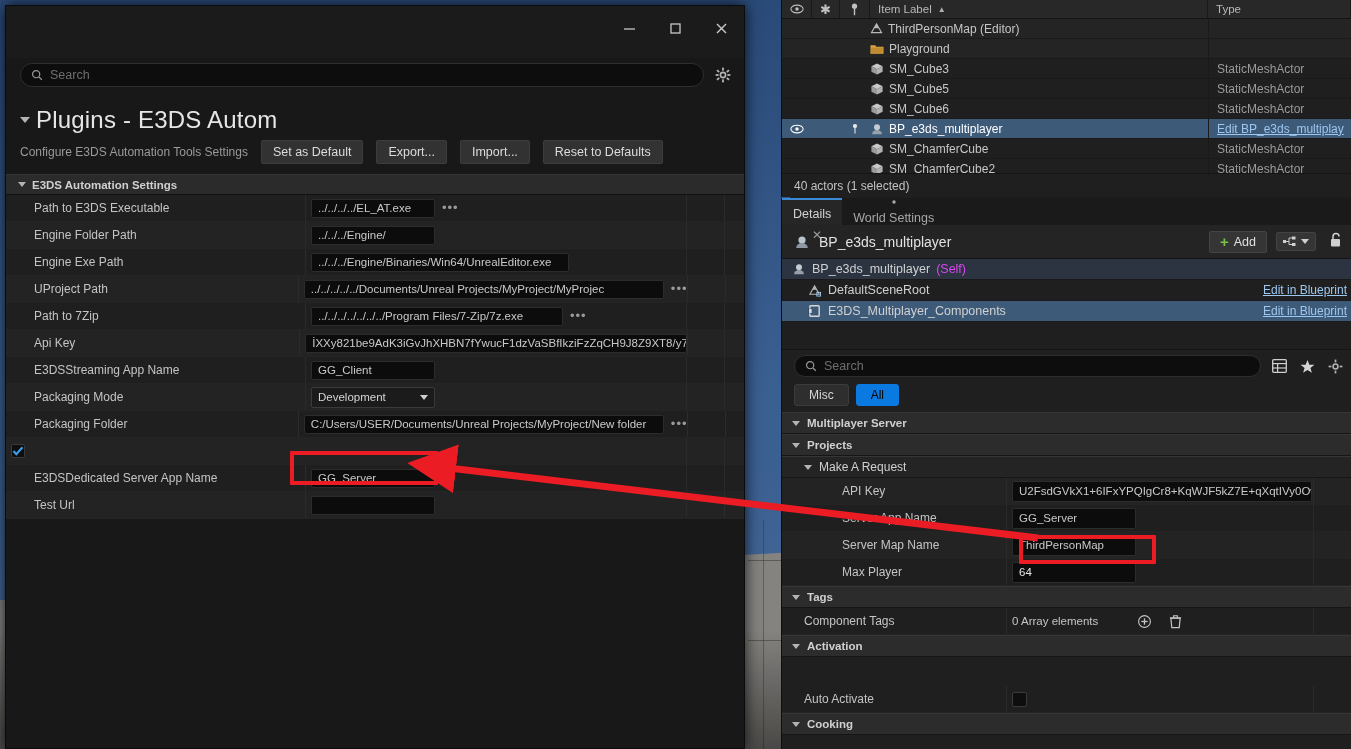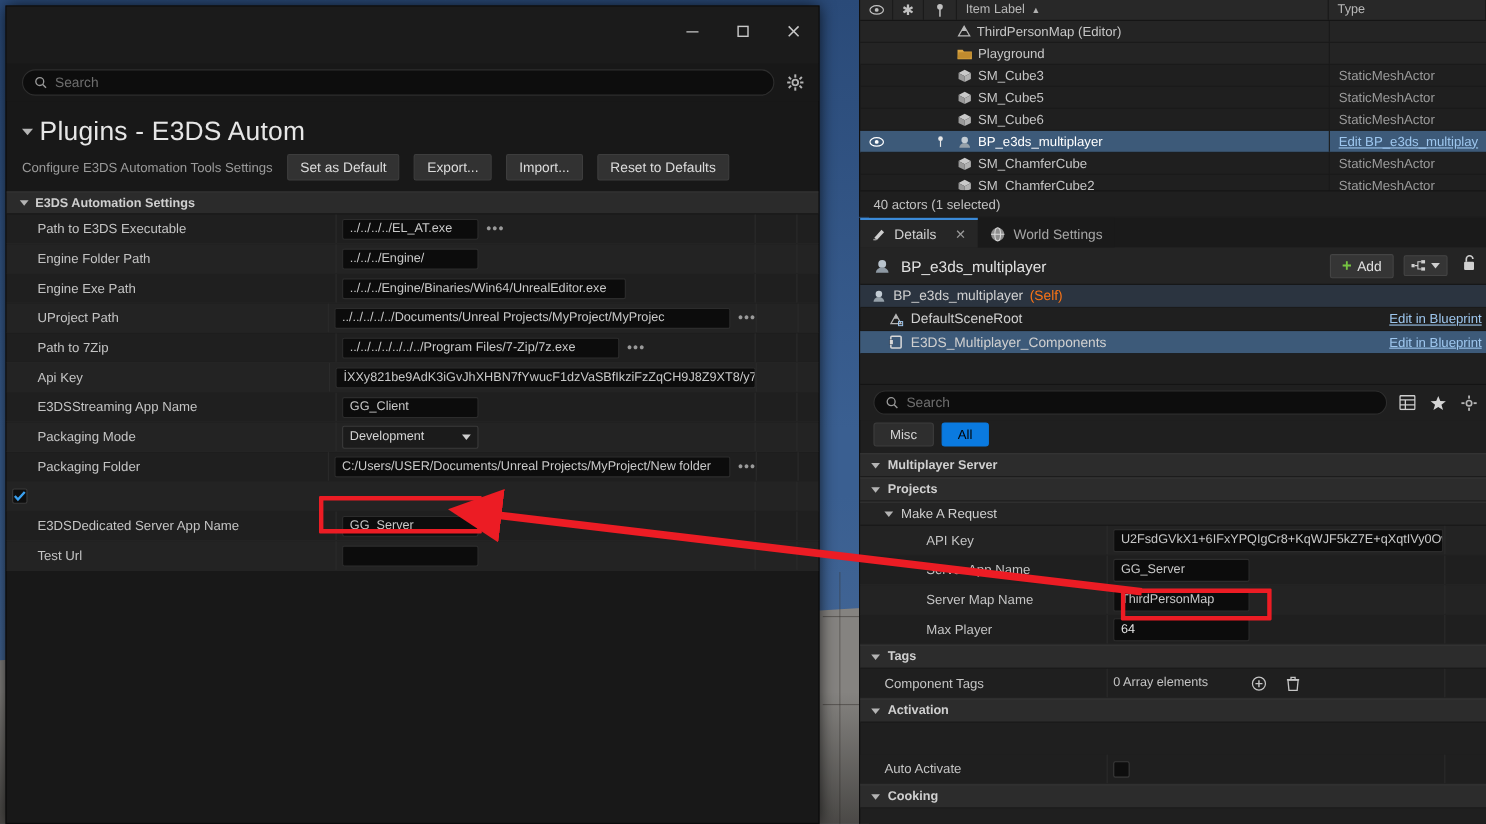--- a/index.html
+++ b/index.html
@@ -148,21 +148,21 @@
   }
 
   
   .details {
     position: absolute; left: 781px; top: 198px; width: 570px; height: 551px;
     background: #1f1f1f; border-left: 1px solid #0e0e0e;
   }
   .tabs { display: flex; height: 27px; background: #1a1a1a; }
   .tab {
     display: flex; align-items: center; gap: 7px; padding: 0 11px; font-size: 12.5px;
-    color: #d2d2d2; cursor: pointer; background: #262626; border-top: 2px solid #3b8ad8;
+    color: #d2d2d2; cursor: pointer; background: #262626; border-top: 2px solid #3b8ad8; flex-direction: column;
   }
   .tab.inactive { background: #1a1a1a; color: #a6a6a6; border-top-color: transparent; }
   .tab .x { color: #9a9a9a; font-size: 12px; margin-left: 10px; }
 
   .det-title {
     height: 34px; display: flex; align-items: center; gap: 9px; padding: 0 8px 0 12px;
     background: #242424; border-bottom: 1px solid #151515;
   }
   .det-title .nm { font-size: 14px; color: #e2e2e2; flex: 1; }
   .addbtn {
@@ -175,21 +175,21 @@
     border-radius: 2px; padding: 3px 6px; cursor: pointer;
   }
 
   .comp-row {
     display: flex; align-items: center; gap: 6px; height: 21px; font-size: 12.5px;
     color: #d0d0d0; padding-left: 10px; border-bottom: 1px solid #1a1a1a;
   }
   .comp-row.self { background: #2b3440; }
   .comp-row.sel { background: #3d5a79; }
   .comp-row .edit { margin-left: auto; color: #9ec7ef; text-decoration: underline; font-size: 12px; padding-right: 4px; white-space: nowrap; }
-  .comp-row .sub { color: #f97316; }
+  .comp-row .sub { color: #d946ef; }
 
   .comp-pad { height: 28px; background: #1f1f1f; border-bottom: 1px solid #141414; }
 
   .det-search {
     display: flex; align-items: center; gap: 8px; padding: 5px 6px 5px 12px; background: #1f1f1f;
   }
   .det-search .search-box { height: 22px; }
   .sicon { width: 20px; height: 20px; display:flex; align-items:center; justify-content:center; cursor:pointer; }
 
   .filters { display: flex; gap: 7px; padding: 2px 0 6px 12px; }

